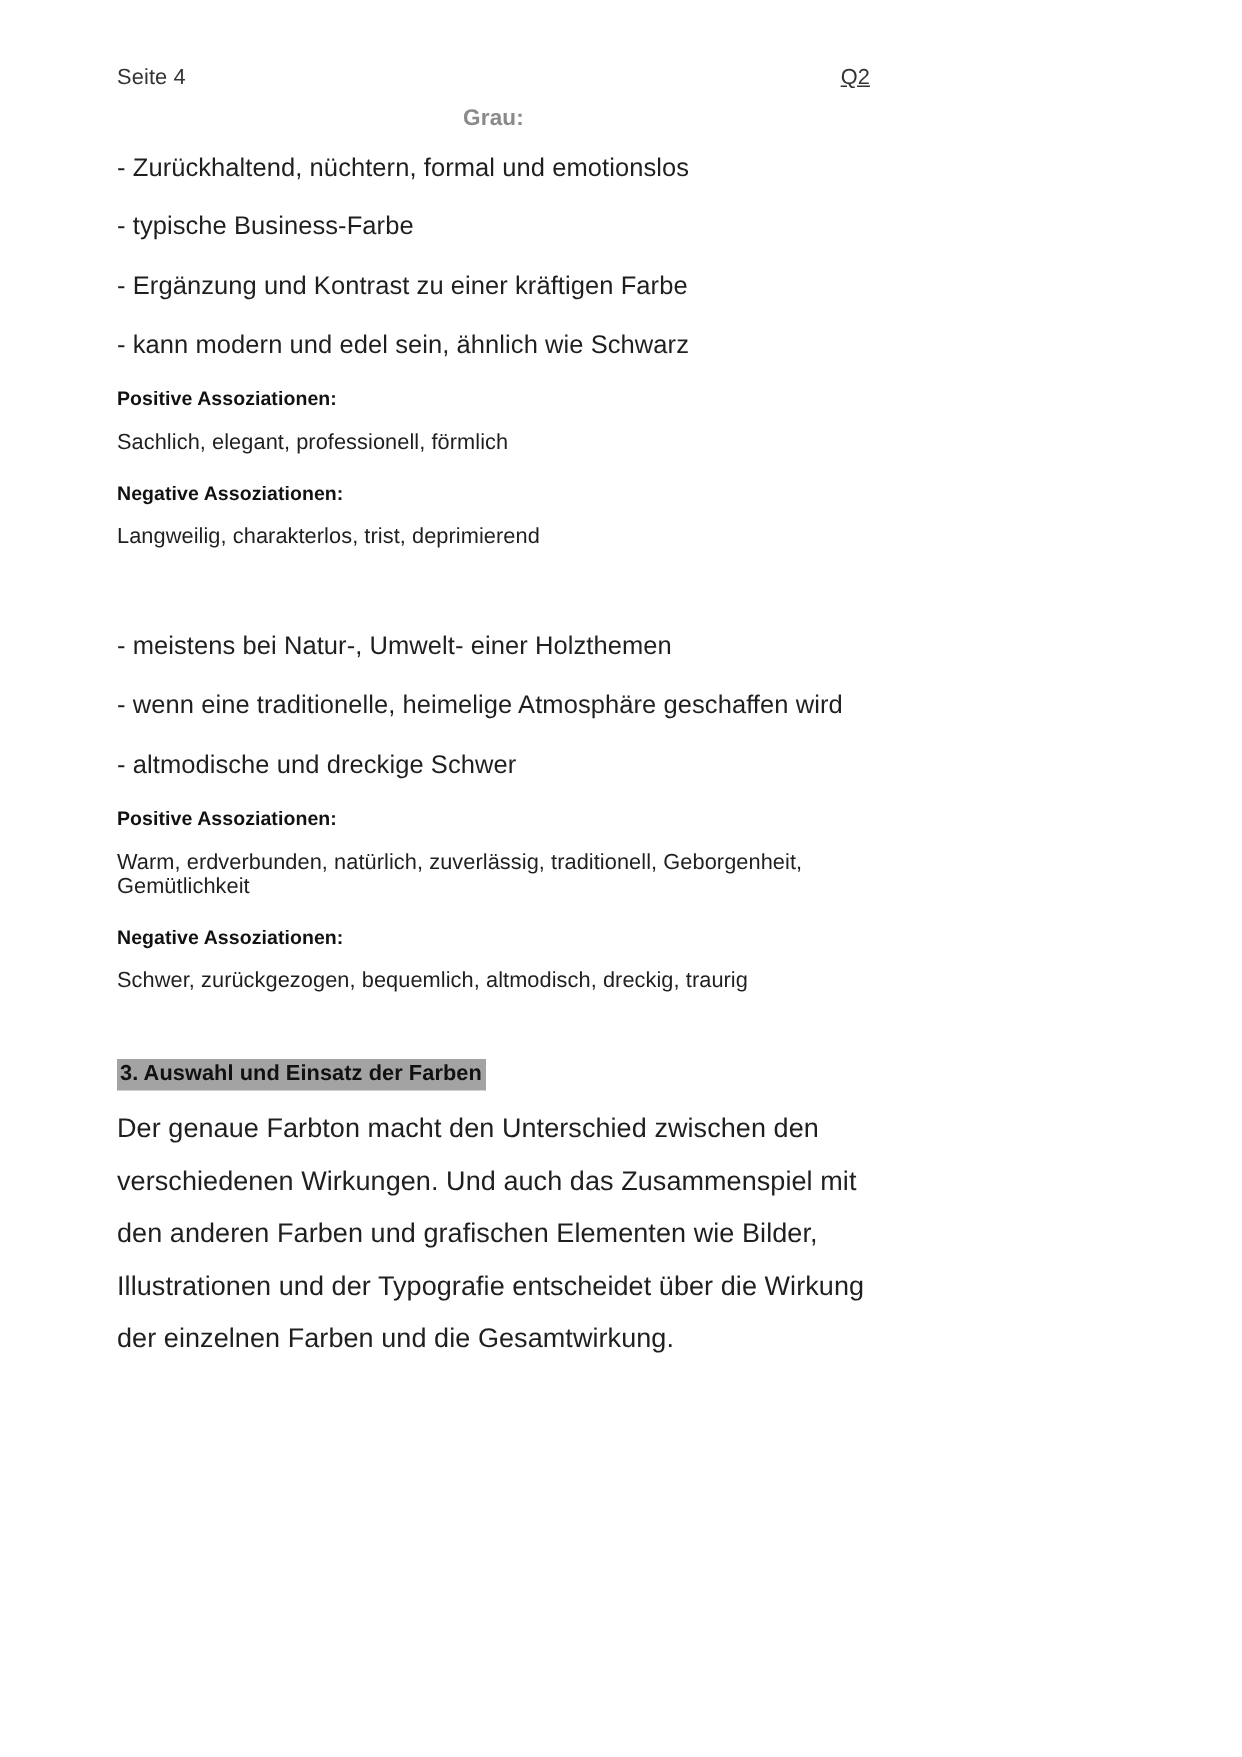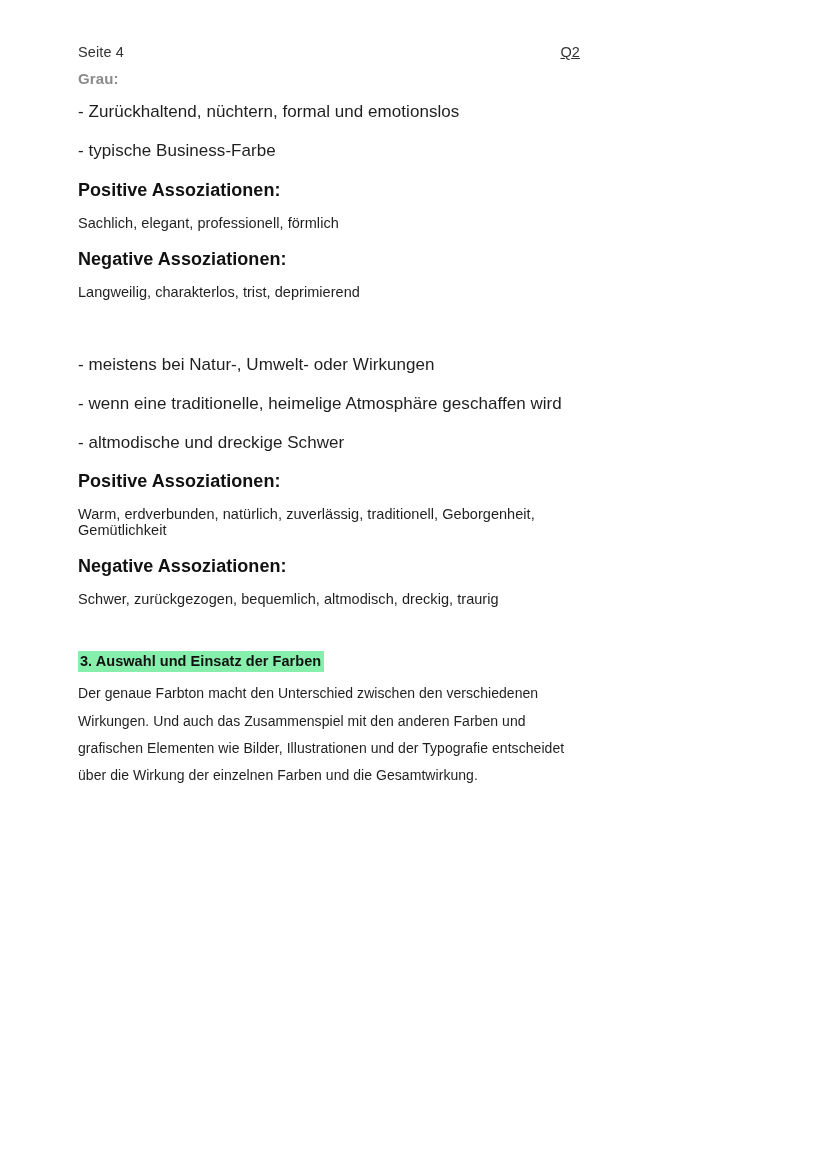--- a/index.html
+++ b/index.html
@@ -33,87 +33,90 @@
     margin-bottom: 10px;
   }
   .header .left { letter-spacing: 0.1px; }
   .header .right { letter-spacing: 0.1px; text-decoration: underline; }
 
   .section-heading {
     font-size: 15px;
     font-weight: 700;
     margin: 0 0 14px 0;
     letter-spacing: 0.1px;
+    text-align: center;
   }
   .heading-grau { color: #8a8a8a; }
   .heading-braun { color: #c0703c; }
 
   .bullet {
     font-size: 17px;
     color: #1f1f1f;
     margin: 0 0 18px 0;
     line-height: 1.25;
     letter-spacing: 0.05px;
   }
   .label {
-    font-size: 18px;
+    font-size: 13px;
     font-weight: 700;
     color: #111111;
     margin: 0 0 14px 0;
     letter-spacing: 0.05px;
   }
   .value {
     font-size: 14.5px;
     color: #1f1f1f;
     margin: 0 0 18px 0;
     letter-spacing: 0.05px;
   }
   .gap-lg { height: 36px; }
   .gap-md { height: 26px; }
 
   .highlight-heading {
     display: inline-block;
-    background: #86efac;
+    background: #a3a3a3;
     font-size: 14.5px;
     font-weight: 700;
     color: #111111;
     padding: 2px 3px 3px 2px;
     margin: 0 0 8px 0;
     letter-spacing: 0.05px;
   }
   .para {
-    font-size: 14px;
+    font-size: 18px;
     color: #1f1f1f;
     line-height: 1.95;
     margin: 0;
     max-width: 650px;
     letter-spacing: 0.05px;
   }
 </style>
 </head>
 <body>
 
 <div class="page">
 
   <div class="header">
     <span class="left">Seite 4</span>
     <span class="right">Q2</span>
   </div>
 
   <h2 class="section-heading heading-grau">Grau:</h2>
   <p class="bullet">- Zurückhaltend, nüchtern, formal und emotionslos</p>
   <p class="bullet">- typische Business-Farbe</p>
+  <p class="bullet">- Ergänzung und Kontrast zu einer kräftigen Farbe</p>
+  <p class="bullet">- kann modern und edel sein, ähnlich wie Schwarz</p>
   <p class="label">Positive Assoziationen:</p>
   <p class="value">Sachlich, elegant, professionell, förmlich</p>
   <p class="label">Negative Assoziationen:</p>
   <p class="value">Langweilig, charakterlos, trist, deprimierend</p>
 
   <div class="gap-lg"></div>
 
-  <p class="bullet">- meistens bei Natur-, Umwelt- oder Wirkungen</p>
+  <p class="bullet">- meistens bei Natur-, Umwelt- einer Holzthemen</p>
   <p class="bullet">- wenn eine traditionelle, heimelige Atmosphäre geschaffen wird</p>
   <p class="bullet">- altmodische und dreckige Schwer</p>
   <p class="label">Positive Assoziationen:</p>
   <p class="value">Warm, erdverbunden, natürlich, zuverlässig, traditionell, Geborgenheit, Gemütlichkeit</p>
   <p class="label">Negative Assoziationen:</p>
   <p class="value">Schwer, zurückgezogen, bequemlich, altmodisch, dreckig, traurig</p>
 
   <div class="gap-md"></div>
 
   <div>

